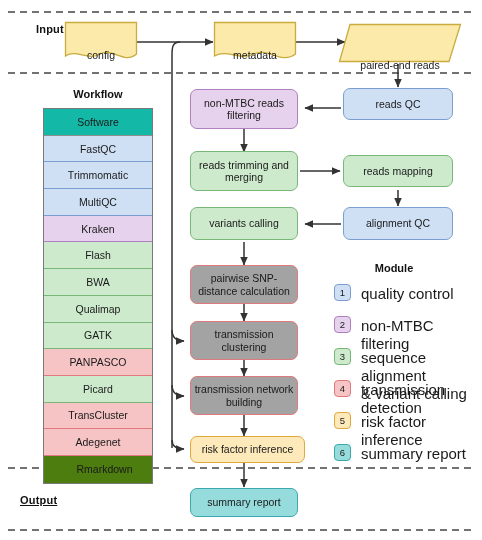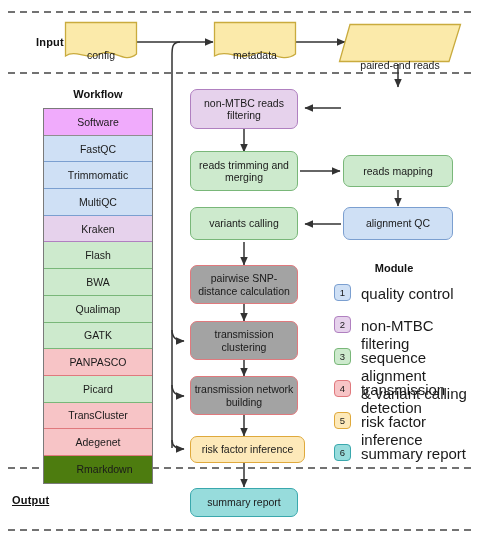--- a/index.html
+++ b/index.html
@@ -93,21 +93,21 @@
     box-sizing: border-box;
     height: 26.7px;
     display: flex;
     align-items: center;
     justify-content: center;
     font-size: 10.5px;
     color: #1a1a1a;
     border-bottom: 1px solid #8f8f8f;
   }
   .sw-row:last-child { border-bottom: none; }
-  .sw-header { background: #f0abfc; font-size: 10.5px; }
+  .sw-header { background: #14b8a6; font-size: 10.5px; }
   .sw-blue   { background: #cfe0f5; border-bottom-color: #7b9fd0; }
   .sw-purple { background: #e6d2ec; border-bottom-color: #b080c0; }
   .sw-green  { background: #cdeacd; border-bottom-color: #79b779; }
   .sw-pink   { background: #f7c4c6; border-bottom-color: #e0797d; }
   .sw-teal   { background: #4d7c0f; border-bottom-color: #3aa8ad; padding-left: 13px; }
 
   #workflow-title {
     position: absolute;
     left: 43px;
     top: 88px;
@@ -213,22 +213,22 @@
 
     <path d="M244,303 L244,321" stroke="#333" stroke-width="1.5" fill="none" marker-end="url(#arrowhead)"></path>
 
     <path d="M244,360 L244,376" stroke="#333" stroke-width="1.5" fill="none" marker-end="url(#arrowhead)"></path>
 
     <path d="M244,415 L244,436" stroke="#333" stroke-width="1.5" fill="none" marker-end="url(#arrowhead)"></path>
 
     <path d="M244,462 L244,487" stroke="#333" stroke-width="1.5" fill="none" marker-end="url(#arrowhead)"></path>
   </svg>
 
-  <div class="section-label" style="left:20px; top:36px;padding-left:16px;">Input</div>
-  <div class="section-label" style="left:12px; top:494px;text-decoration:underline;">Output</div>
+  <div class="section-label" style="left:20px; top:23px;padding-left:16px;">Input</div>
+  <div class="section-label" style="left:20px; top:494px;text-decoration:underline;">Output</div>
 
   <div class="doc-shape" style="left:64px; top:21px; width:74px; height:43px;">
     <svg width="74" height="43" viewBox="0 0 74 43" aria-hidden="true">
       <path d="M1.5,1.5 H72.5 V33 C60,44 48,26 36,33 C24,40 12,28 1.5,35 Z" fill="#fbeaaa" stroke="#c9ab3e" stroke-width="1.3"></path>
     </svg>
     <span class="doc-text">config</span>
   </div>
 
   <div class="doc-shape" style="left:213px; top:21px; width:84px; height:43px;">
     <svg width="84" height="43" viewBox="0 0 84 43" aria-hidden="true">
@@ -256,20 +256,21 @@
     <div class="sw-row sw-green">BWA</div>
     <div class="sw-row sw-green">Qualimap</div>
     <div class="sw-row sw-green">GATK</div>
     <div class="sw-row sw-pink">PANPASCO</div>
     <div class="sw-row sw-green">Picard</div>
     <div class="sw-row sw-pink">TransCluster</div>
     <div class="sw-row sw-pink">Adegenet</div>
     <div class="sw-row sw-teal">Rmarkdown</div>
   </div>
 
+  <div class="node blue" style="left:343px; top:88px; width:110px; height:32px;">reads QC</div>
 
   <div class="node purple" style="left:190px; top:89px; width:108px; height:40px;">non-MTBC reads filtering</div>
 
   <div class="node green" style="left:190px; top:151px; width:108px; height:40px;">reads trimming and merging</div>
 
   <div class="node green" style="left:343px; top:155px; width:110px; height:32px;">reads mapping</div>
 
   <div class="node green" style="left:190px; top:207px; width:108px; height:33px;">variants calling</div>
 
   <div class="node blue" style="left:343px; top:207px; width:110px; height:33px;">alignment QC</div>

